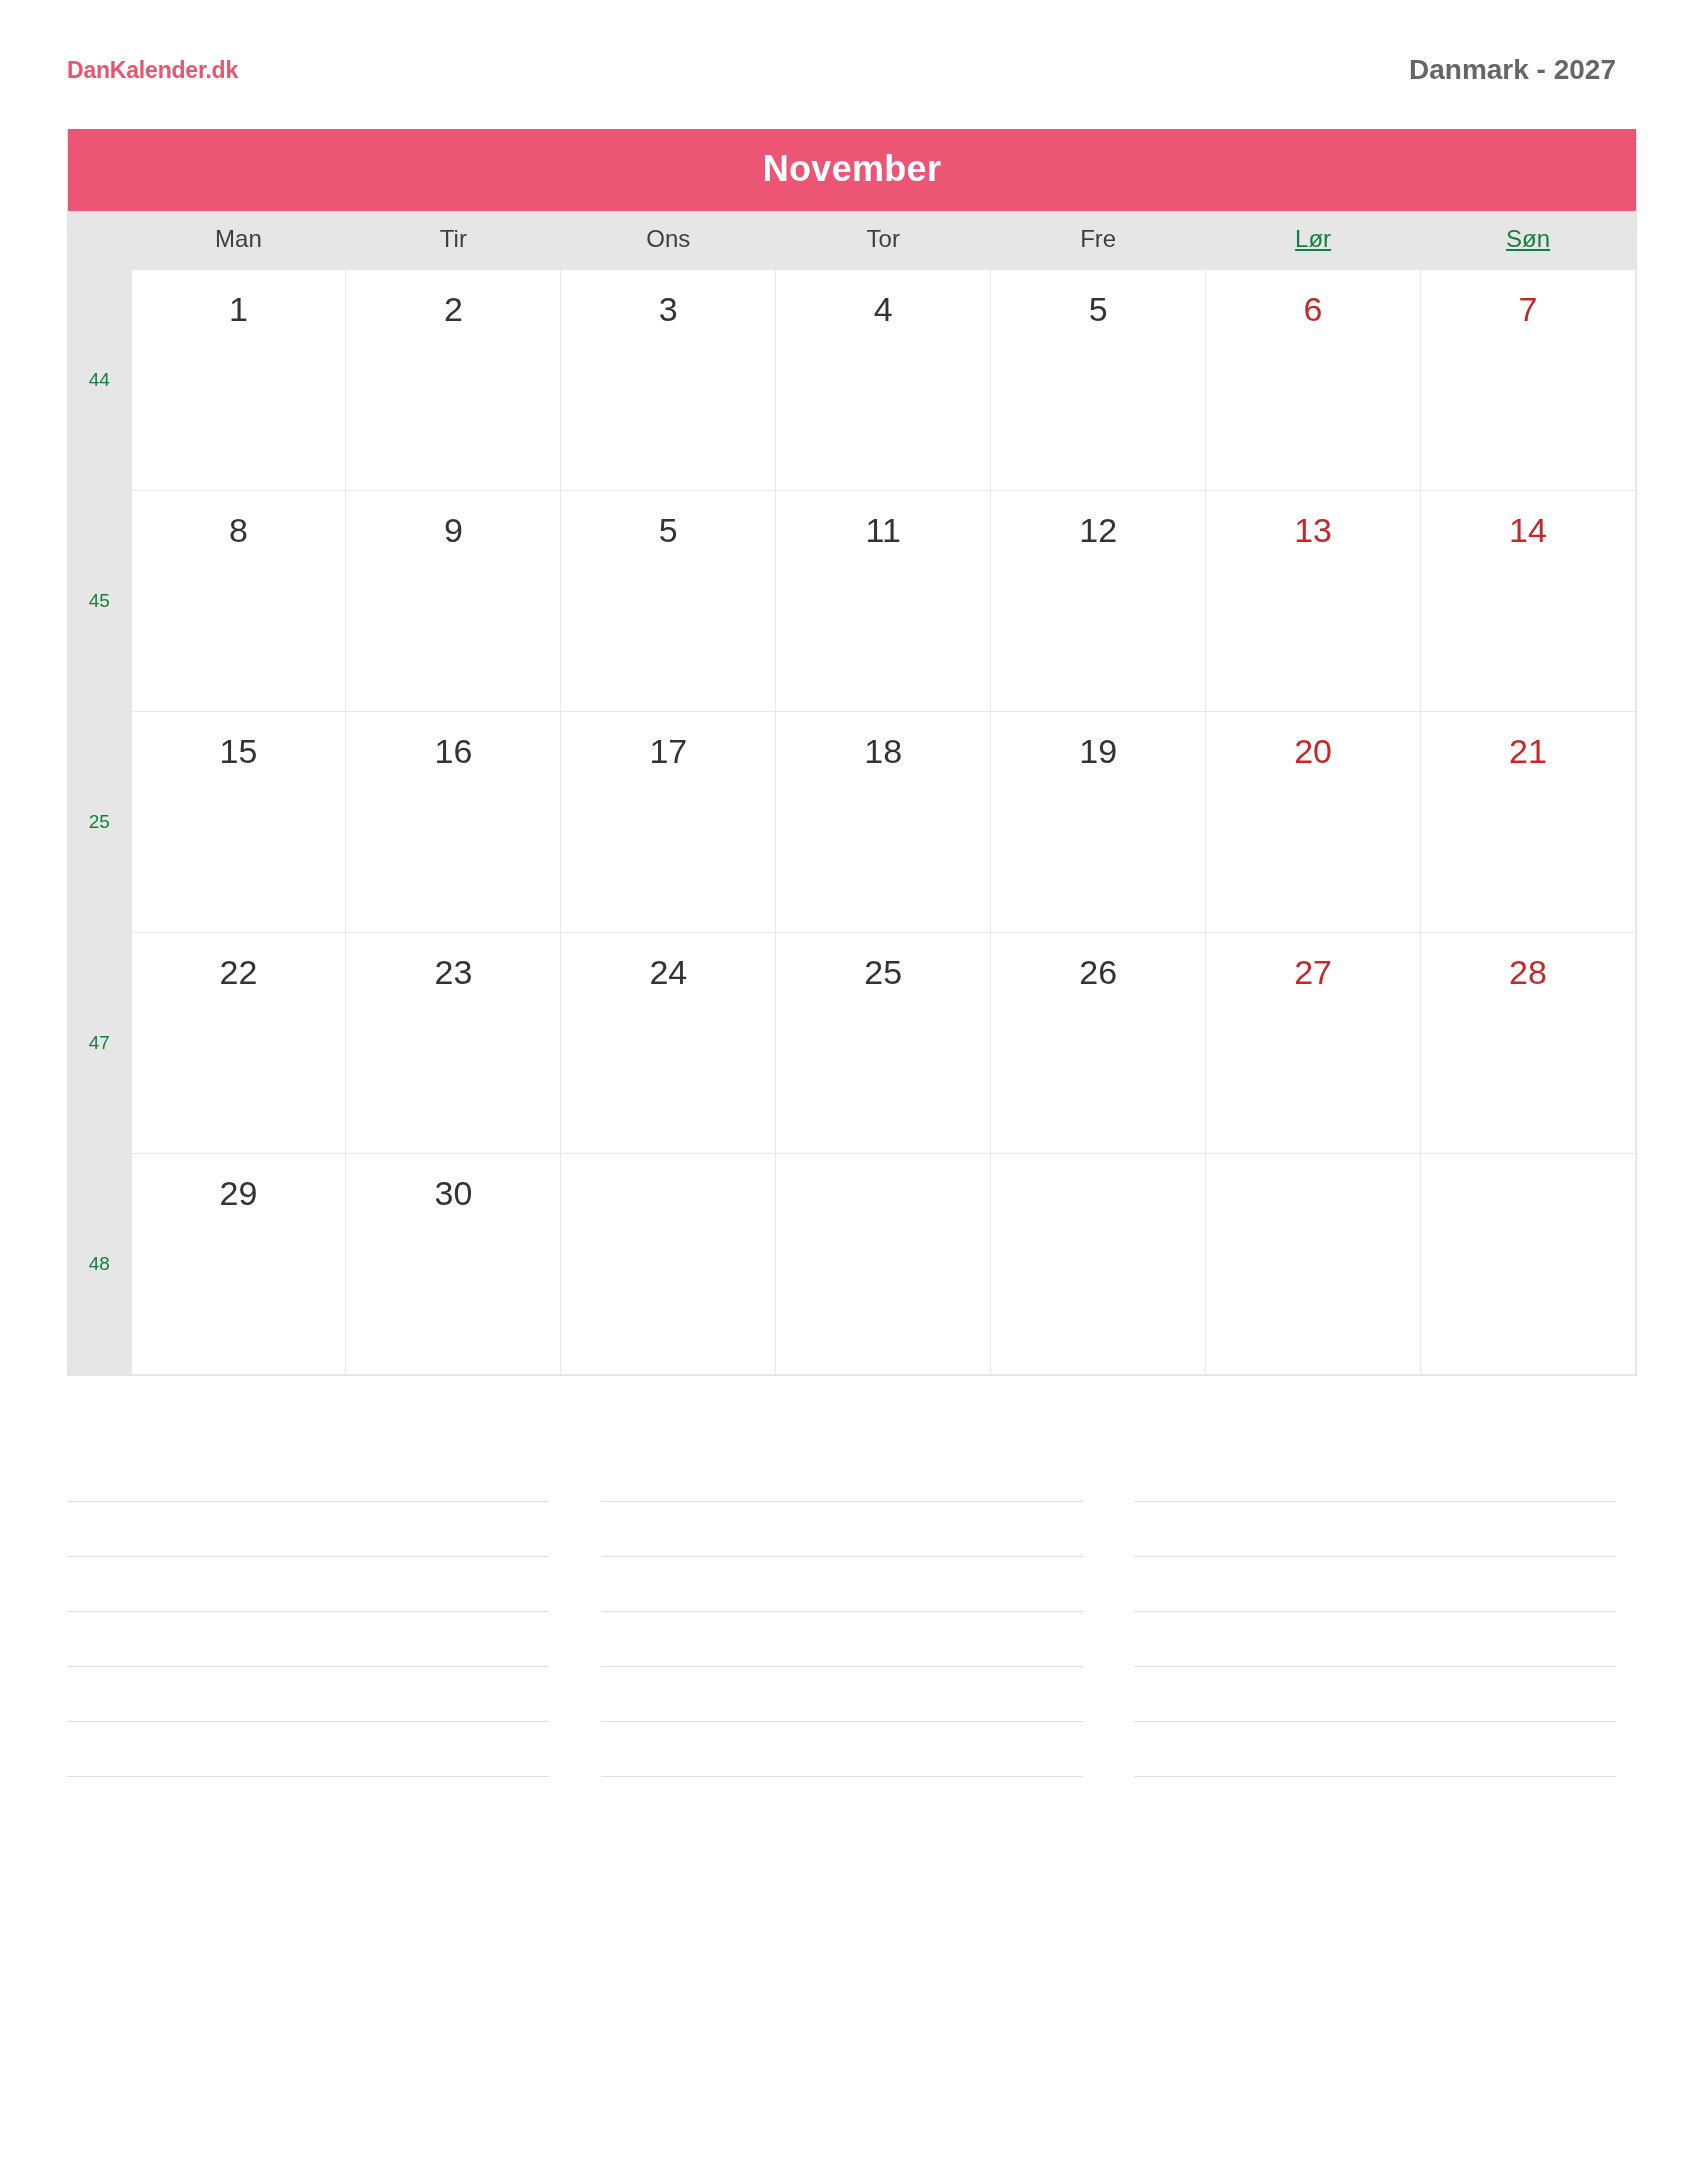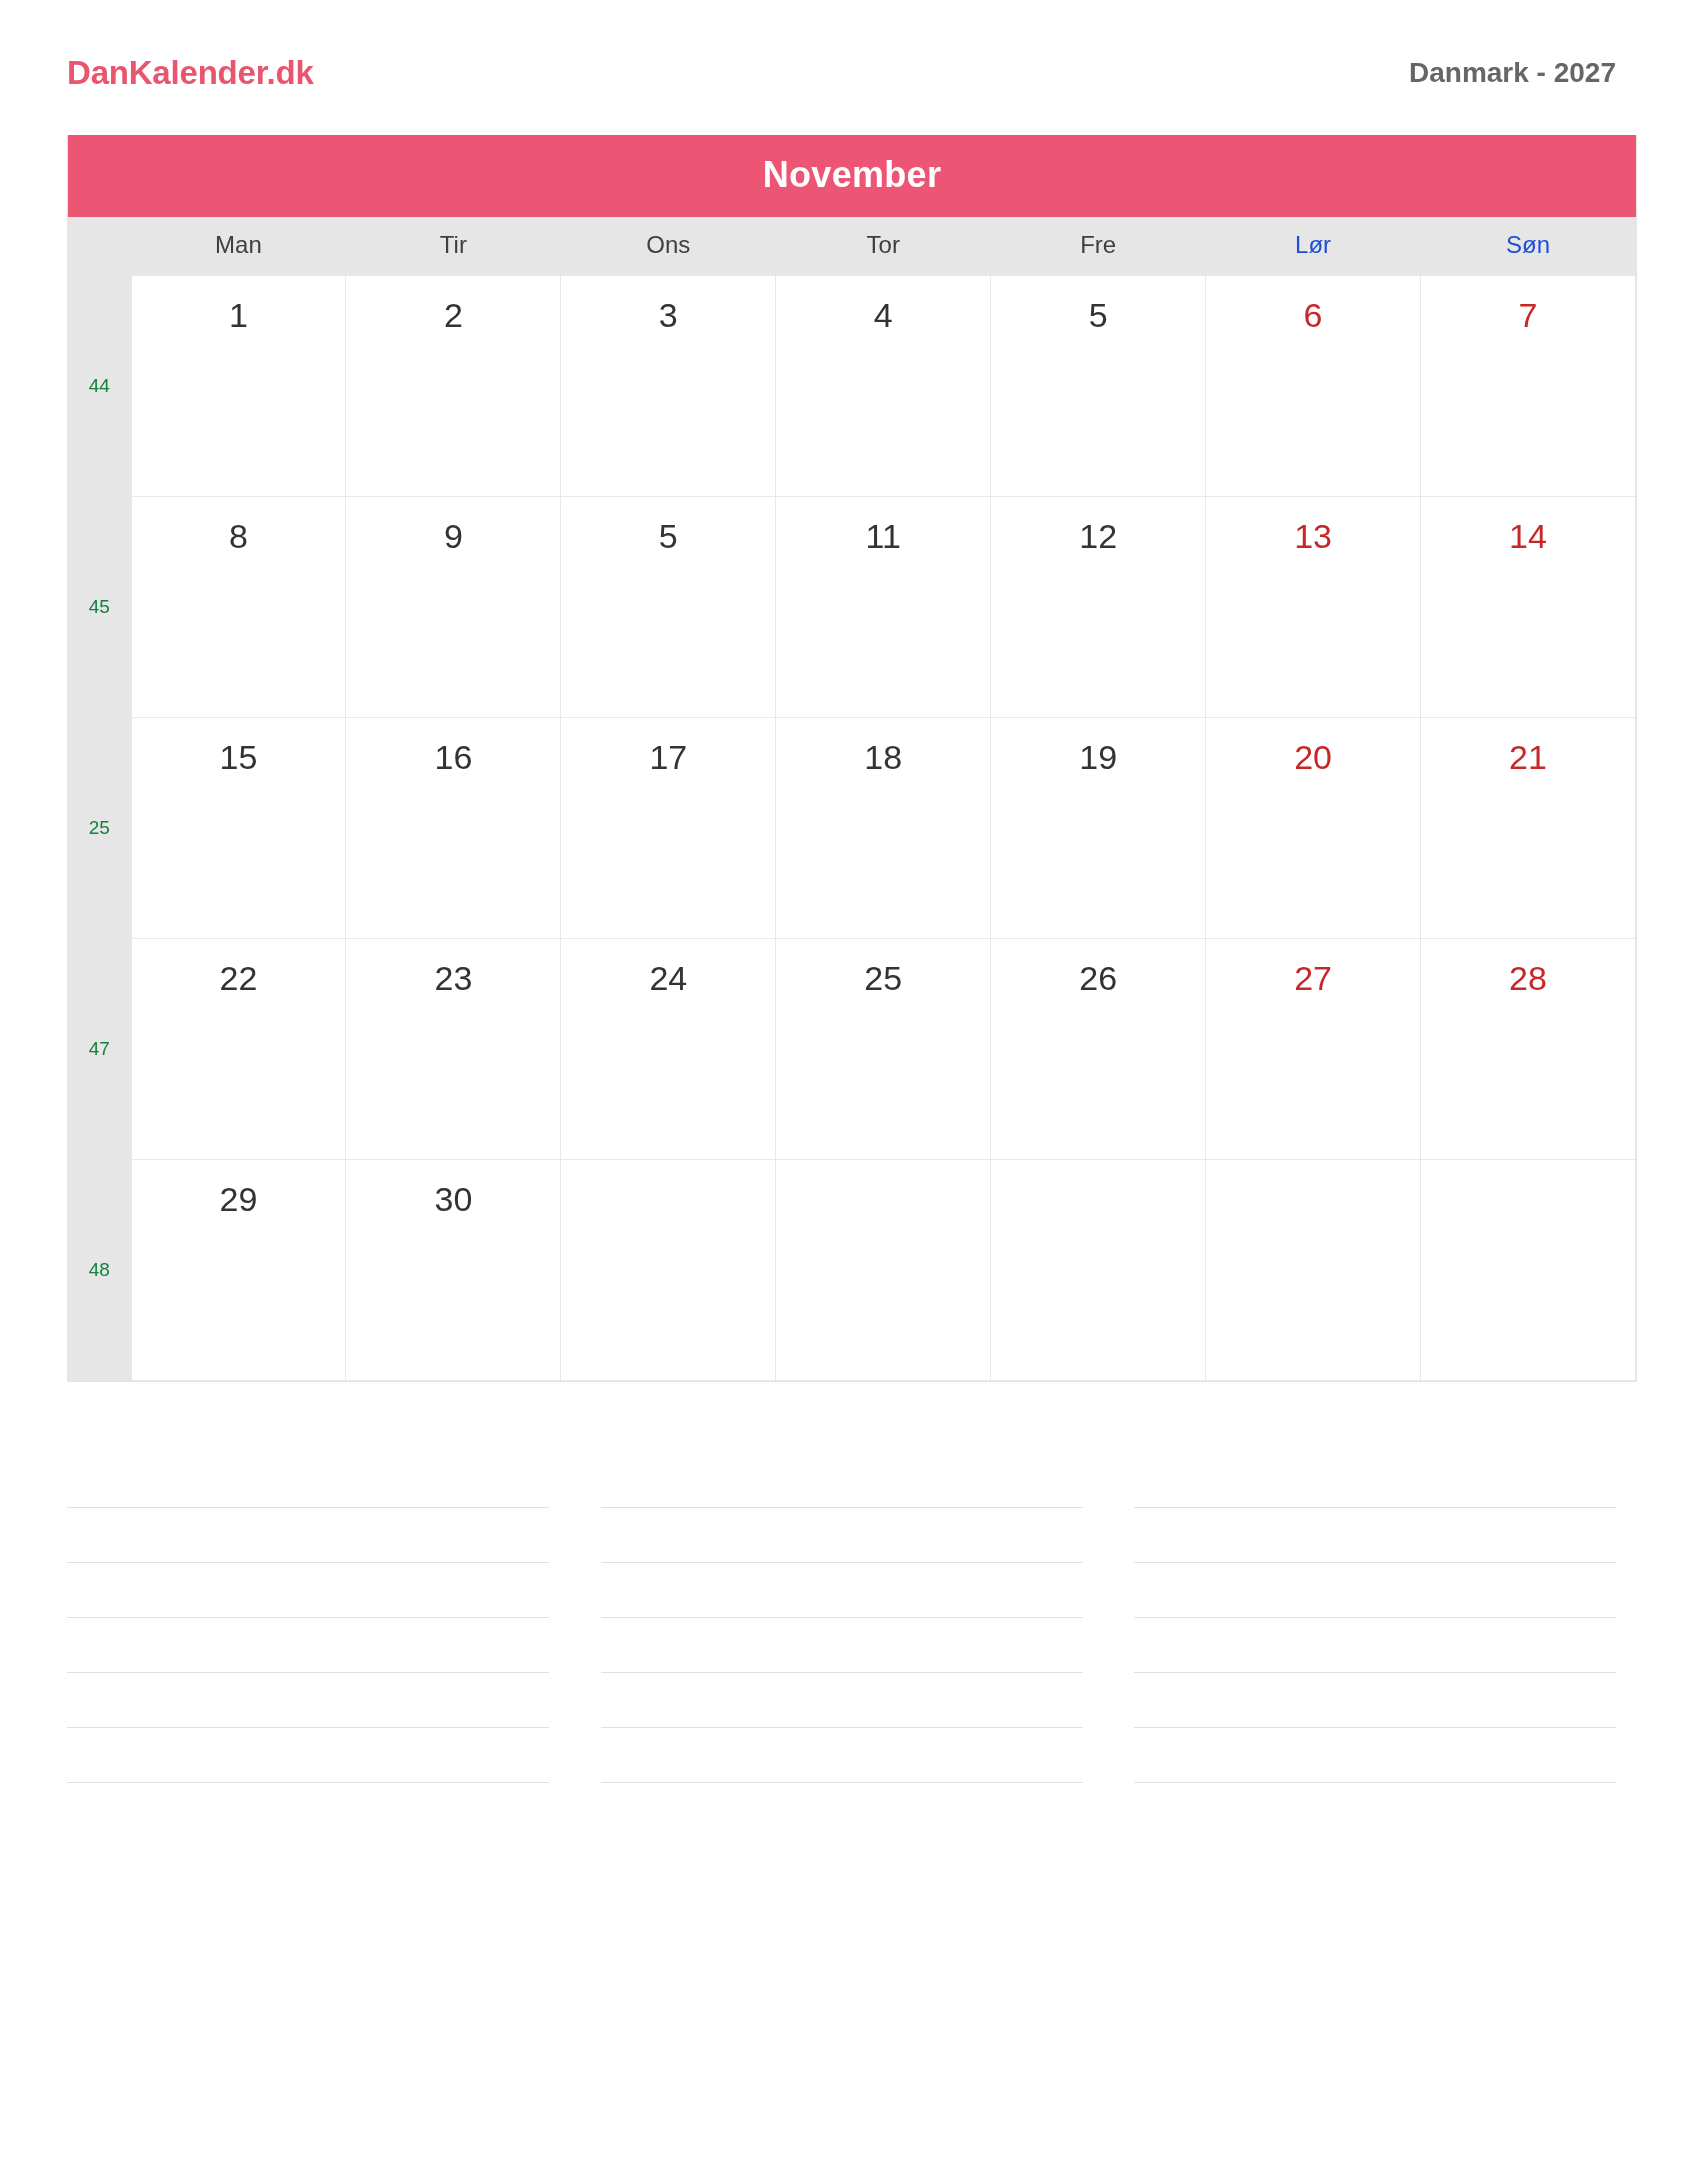--- a/index.html
+++ b/index.html
@@ -24,21 +24,21 @@
 
   
   .top-header {
     display: flex;
     align-items: center;
     justify-content: space-between;
     padding: 54px 67px 0 67px;
     box-sizing: border-box;
   }
   .brand {
-    font-size: 33px;
+    font-size: 23px;
     font-weight: bold;
     color: #e8556d;
     letter-spacing: -0.2px;
   }
   .country-year {
     font-size: 28px;
     font-weight: bold;
     color: #666666;
   }
 
@@ -72,21 +72,22 @@
   table.cal th.dow {
     background: #e6e6e6;
     font-size: 24px;
     font-weight: normal;
     color: #3f3f3f;
     padding: 14px 0 16px 0;
     border: none;
     text-align: center;
   }
   table.cal th.dow.weekend {
-    color: #1d4ed8;
+    color: #15803d;
+    text-decoration: underline;
   }
   table.cal td.wk {
     width: 61px;
     background: #e6e6e6;
     color: #15803d;
     font-size: 19px;
     text-align: center;
     vertical-align: middle;
     border: none;
   }

